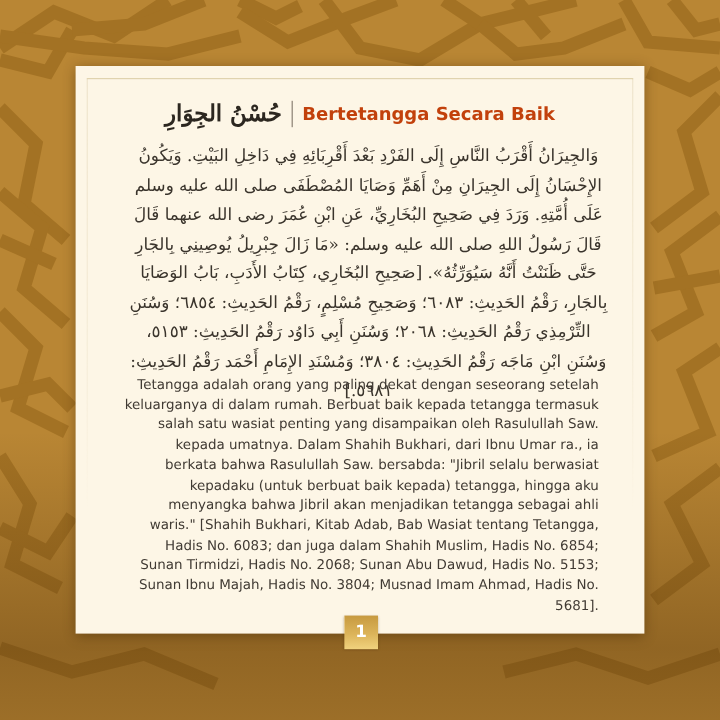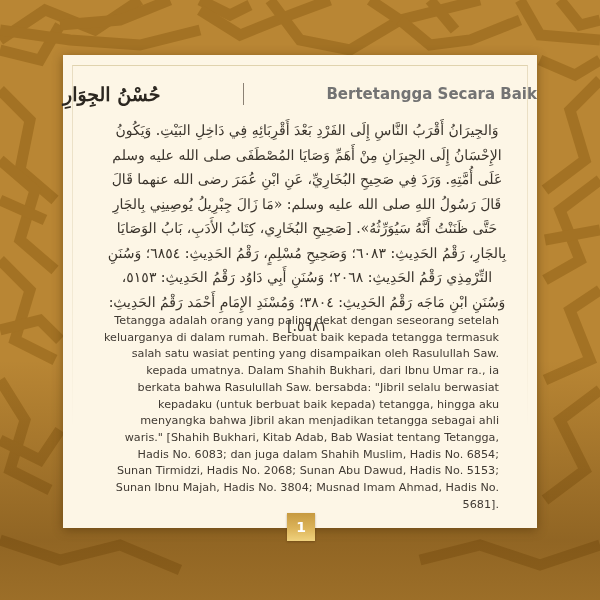--- a/index.html
+++ b/index.html
@@ -48,41 +48,41 @@
       pointer-events: none;
       -webkit-mask-image: linear-gradient(to bottom, #000 0%, rgba(0,0,0,0.5) 50%, rgba(0,0,0,0) 80%);
       mask-image: linear-gradient(to bottom, #000 0%, rgba(0,0,0,0.5) 50%, rgba(0,0,0,0) 80%);
     }
     .title-row {
       position: absolute;
       top: 28px;
       left: 0;
       right: 0;
       display: flex;
-      justify-content: space-between;
+      justify-content: center;
       align-items: center;
       gap: 8px;
     }
     .title-arabic {
       font-family: "DejaVu Serif", serif;
       font-size: 19px;
       font-weight: bold;
       color: #2c2720;
       direction: rtl;
     }
     .title-divider {
       width: 1px;
       height: 22px;
       background: #8b8174;
     }
     .title-latin {
       font-family: "DejaVu Sans", sans-serif;
       font-size: 15px;
       font-weight: bold;
-      color: #737373;
+      color: #c2410c;
     }
     .arabic-body {
       position: absolute;
       top: 63px;
       left: 44px;
       right: 30px;
       direction: rtl;
       text-align: center;
       font-family: "DejaVu Serif", serif;
       font-size: 14px;

